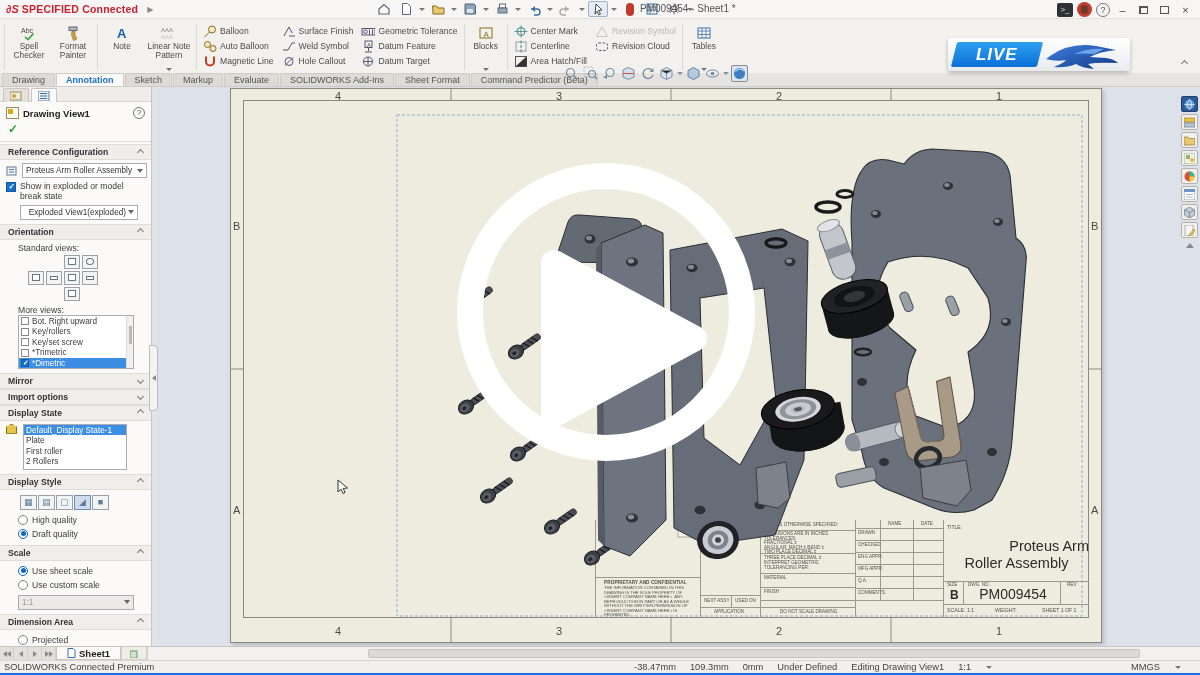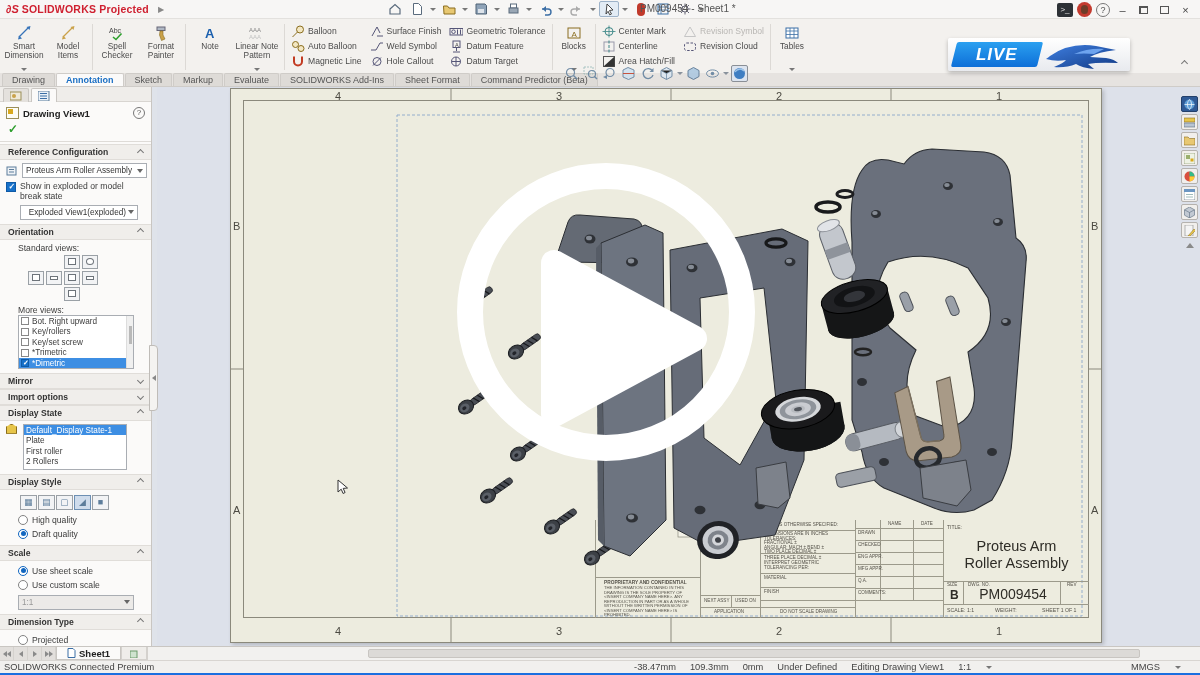--- a/index.html
+++ b/index.html
@@ -137,21 +137,21 @@
   #bluebar{position:absolute;left:0;top:673px;width:1200px;height:2px;background:#1a6fe0;}
 
   #cursor{position:absolute;left:180px;top:392px;z-index:40;}
 </style>
 </head>
 <body>
 
 <div id="titlebar">
   <div class="sw-logo">
     <span class="sw-ds">∂S</span>
-    <span class="sw-name">SOLIDWORKS Projected</span>
+    <span class="sw-name">SPECIFIED Connected</span>
     <span class="sw-exp">▶</span>
   </div>
   <div id="qat">
     <span class="qbtn">
         <svg width="14" height="14">
           <path d="M2 7L7 2.5 12 7v5H2z" fill="none" stroke="#5a6b7d" stroke-width="1.2"></path>
         </svg>
       </span>
     <span class="qbtn">
         <svg width="14" height="14">
@@ -226,42 +226,20 @@
         <span class="maxsq grid"></span>
       </span>
     <span class="wbtn">
         <span class="maxsq"></span>
       </span>
     <span class="wbtn">×</span>
   </div>
 </div>
 
 <div id="ribbon">
-  <div class="rgroup">
-    <div class="rbig hascaret">
-      <span class="ric">
-          <svg width="16" height="16">
-            <path d="M3 12L12 3" stroke="#3673b8" stroke-width="1.3"></path>
-            <path d="M2 14.5l4-1-3-3z" fill="#3673b8"></path>
-            <path d="M14.5 1l-1 4-3-3z" fill="#3673b8"></path>
-          </svg>
-        </span>
-      <span class="rlabel">Smart Dimension</span>
-    </div>
-    <div class="rbig">
-      <span class="ric">
-          <svg width="16" height="16">
-            <path d="M3 12L12 3" stroke="#caa24a" stroke-width="1.3"></path>
-            <path d="M2 14.5l4-1-3-3z" fill="#caa24a"></path>
-            <path d="M14.5 1l-1 4-3-3z" fill="#caa24a"></path>
-          </svg>
-        </span>
-      <span class="rlabel">Model Items</span>
-    </div>
-  </div>
   <div class="rsep"></div>
   <div class="rgroup">
     <div class="rbig">
       <span class="ric">
           <svg width="16" height="16">
             <text x="0" y="8" font-size="7" fill="#444">Abc</text>
             <path d="M4 12l3 2.5 5.5-6" stroke="#2ea02e" fill="none" stroke-width="1.6"></path>
           </svg>
         </span>
       <span class="rlabel">Spell Checker</span>
@@ -707,21 +685,21 @@
           <span class="rad"></span>
           <span>Use custom scale</span>
         </div>
       <div class="sel disabled" style="margin:3px 0 0 12px;width:116px;">
           <span class="sp">1:1</span>
           <span class="scar"></span>
         </div>
     </div>
 
     <div class="sec-hdr">
-        <span>Dimension Type</span>
+        <span>Dimension Area</span>
         <span class="sp"></span>
         <span class="chv up"></span>
       </div>
     <div class="sec-body">
       <div class="radrow">
           <span class="rad"></span>
           <span>Projected</span>
         </div>
     </div>
   </div>
@@ -801,21 +779,21 @@
         <div class="tbt tiny" style="left:293px;top:2px;">NAME</div>
         <div class="tbt tiny" style="left:326px;top:2px;">DATE</div>
         <div class="tbt tiny" style="left:263px;top:11px;">DRAWN</div>
         <div class="tbt tiny" style="left:263px;top:23px;">CHECKED</div>
         <div class="tbt tiny" style="left:263px;top:35px;">ENG APPR.</div>
         <div class="tbt tiny" style="left:263px;top:47px;">MFG APPR.</div>
         <div class="tbt tiny" style="left:263px;top:59px;">Q.A.</div>
         <div class="tbt tiny" style="left:263px;top:71px;">COMMENTS:</div>
 
         <div class="tbt" style="left:352px;top:4px;font-size:5px;">TITLE:</div>
-        <div class="tbt" style="left:349px;top:18px;width:145px;text-align:center;font-size:14.5px;color:#2e2c26;">Proteus Arm</div>
+        <div class="tbt" style="left:349px;top:18px;width:145px;text-align:right;font-size:14.5px;color:#2e2c26;">Proteus Arm</div>
         <div class="tbt" style="left:349px;top:35px;width:145px;text-align:center;font-size:14.5px;color:#2e2c26;">Roller Assembly</div>
         <div class="tbl" style="left:348px;top:61px;width:146px;height:1px;"></div>
         <div class="tbl" style="left:368px;top:61px;width:1px;height:23px;"></div>
         <div class="tbl" style="left:465px;top:61px;width:1px;height:23px;"></div>
         <div class="tbt tiny" style="left:352px;top:63px;">SIZE</div>
         <div class="tbt" style="left:355px;top:68px;font-size:12px;font-weight:bold;color:#2e2c26;">B</div>
         <div class="tbt tiny" style="left:373px;top:63px;">DWG.  NO.</div>
         <div class="tbt" style="left:373px;top:66px;width:90px;text-align:center;font-size:14px;color:#2e2c26;">PM009454</div>
         <div class="tbt tiny" style="left:472px;top:63px;">REV</div>
         <div class="tbl" style="left:348px;top:84px;width:146px;height:1px;"></div>

